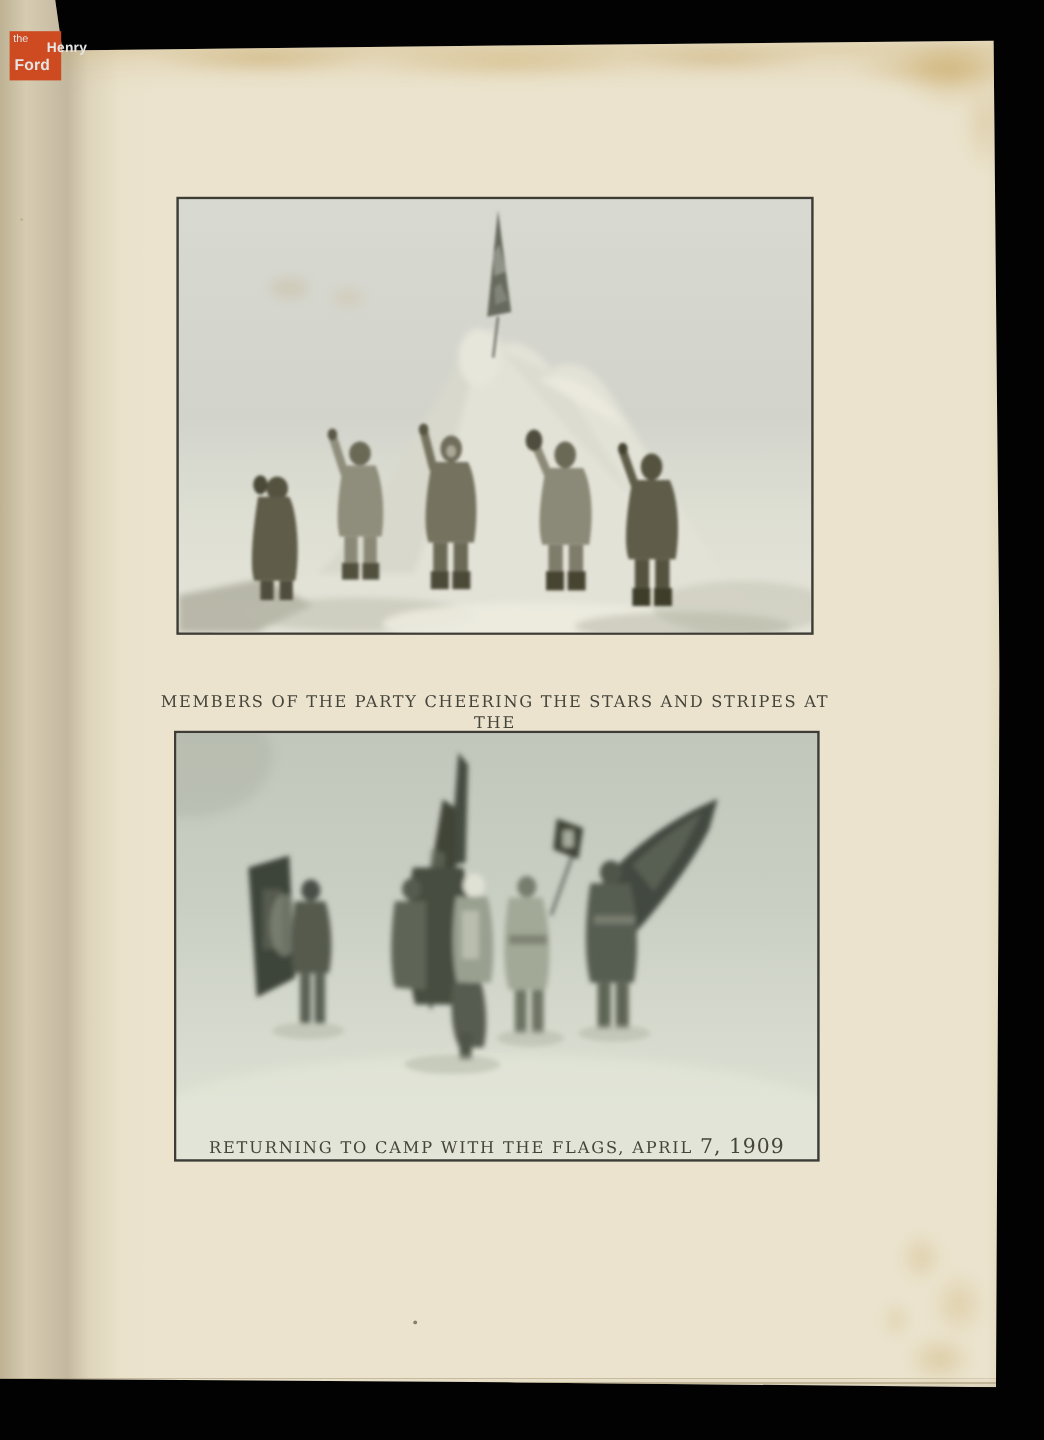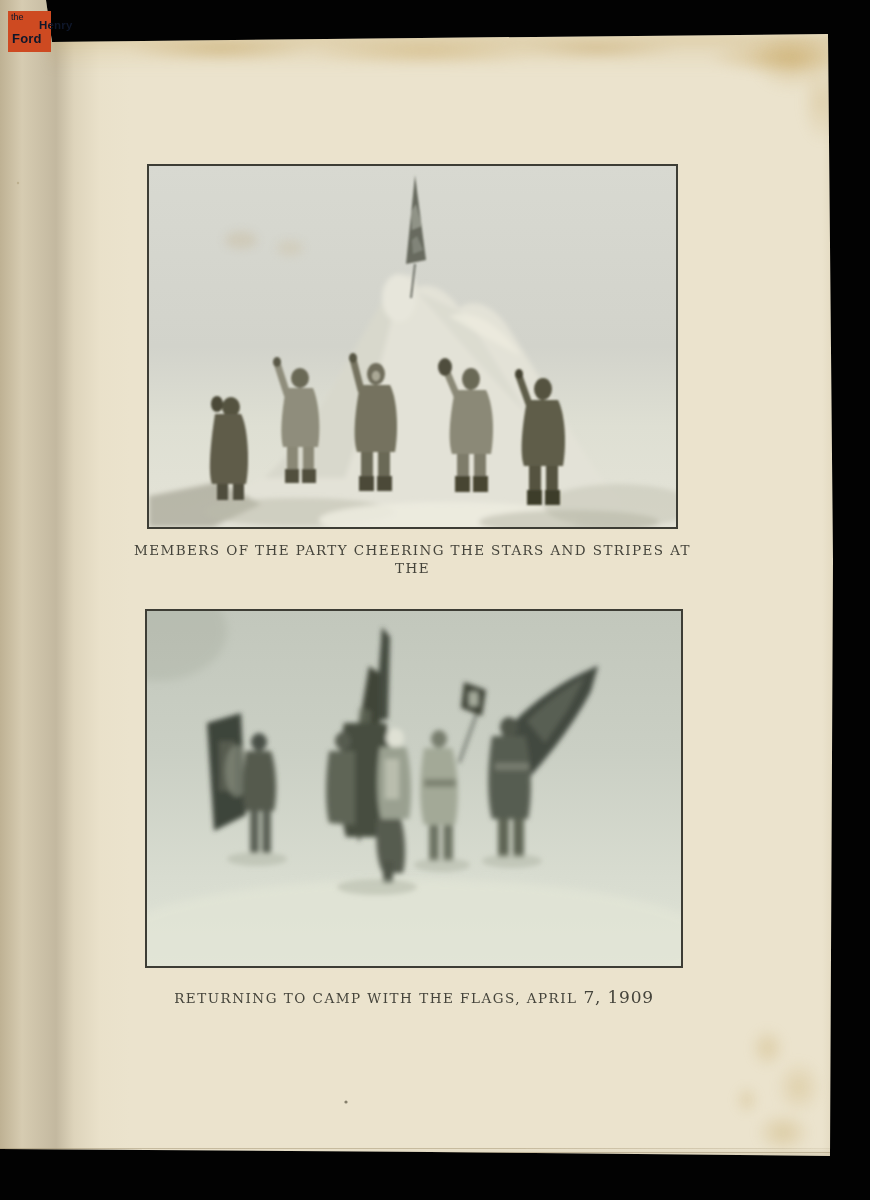--- a/index.html
+++ b/index.html
@@ -44,40 +44,40 @@
       radial-gradient(ellipse 40px 30px at 55% 85%, rgba(196,168,100,.38), rgba(0,0,0,0) 70%),
       radial-gradient(ellipse 18px 22px at 20% 60%, rgba(196,168,100,.28), rgba(0,0,0,0) 70%);
   }
   .page-bottom-edges{
     position:absolute;left:0;top:1141px;width:832px;height:14px;filter:blur(.4px);
     background:repeating-linear-gradient(180deg, rgba(0,0,0,0) 0 3px, rgba(156,140,104,.45) 3px 4px);
     clip-path:polygon(0 40%,100% 55%,100% 100%,0 100%);
   }
 
   
-  .hf-logo{position:absolute;left:8px;top:11px;width:43px;height:41px;background:#ce4a21;
-    font-family:"Liberation Sans",sans-serif;color:#0f172a;z-index:5;}
+  .hf-logo{position:absolute;left:8px;top:26px;width:43px;height:41px;background:#ce4a21;
+    font-family:"Liberation Sans",sans-serif;color:#e5e5e5;z-index:5;}
   .hf-the{position:absolute;left:3px;top:1px;font-size:9px;font-weight:normal;}
   .hf-henry{position:absolute;left:11px;top:8px;font-size:11.5px;font-weight:bold;letter-spacing:.2px;margin-left:20px;}
   .hf-ford{position:absolute;left:4px;top:20px;font-size:13px;font-weight:bold;letter-spacing:.2px;}
 
   
   .photo{position:absolute;border:2px solid #3d3d35;background:#d4d5cc;overflow:hidden;}
   .photo svg{display:block;width:100%;height:100%;}
   .photo1{left:147px;top:164px;width:531px;height:365px;}
   .photo2{left:145px;top:609px;width:538px;height:359px;}
 
   
   .caption{position:absolute;text-align:center;color:#45443b;}
   .cap1{left:127px;top:541px;width:571px;}
-  .cap-line1{font-size:13.5px;letter-spacing:1.4px;line-height:18px;}
+  .cap-line1{font-size:13.5px;letter-spacing:1.4px;line-height:18px;margin-top:35px;}
   .cap-line2{font-size:13.5px;letter-spacing:1.6px;line-height:19px;}
   .cap-line3{font-size:14px;letter-spacing:.3px;line-height:19px;}
   .cap-date{font-size:17px;letter-spacing:.8px;}
-  .cap2{left:125px;top:987px;width:578px;font-size:13.5px;letter-spacing:1.5px;}
+  .cap2{left:125px;top:946px;width:578px;font-size:13.5px;letter-spacing:1.5px;}
 
   .specks{position:absolute;left:0;top:0;width:836px;height:1158px;pointer-events:none;}
 </style>
 </head>
 <body>
 
 <div class="stage">
 
   <div class="page">
     <div class="stain stain-top"></div>

